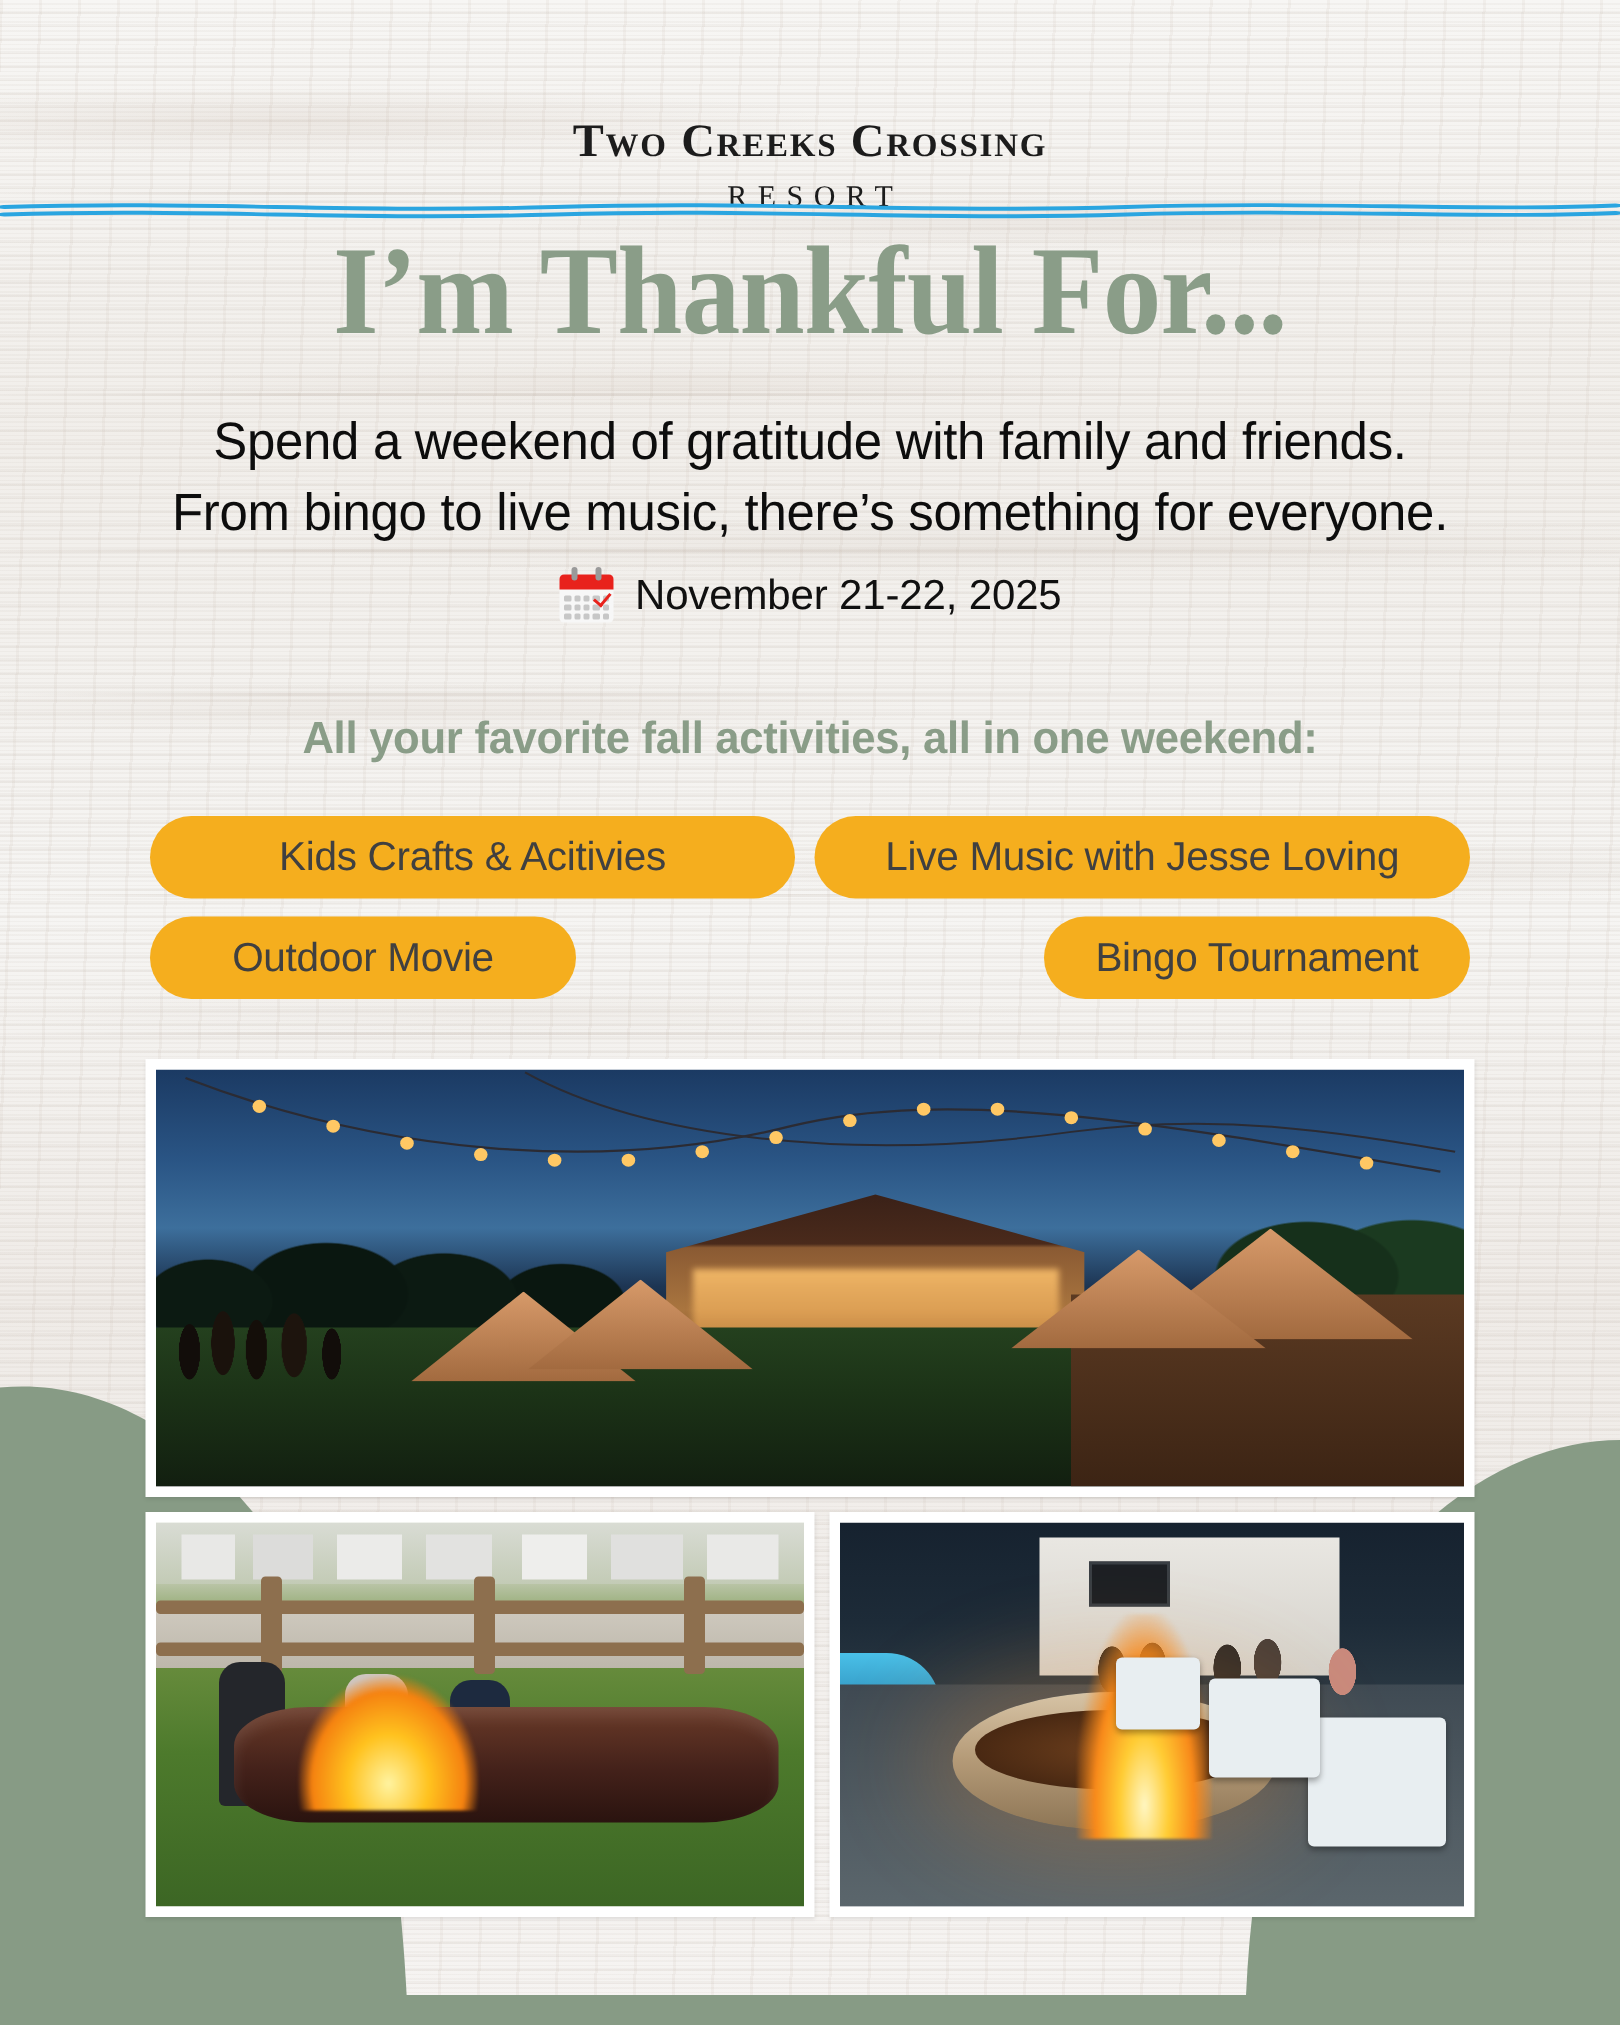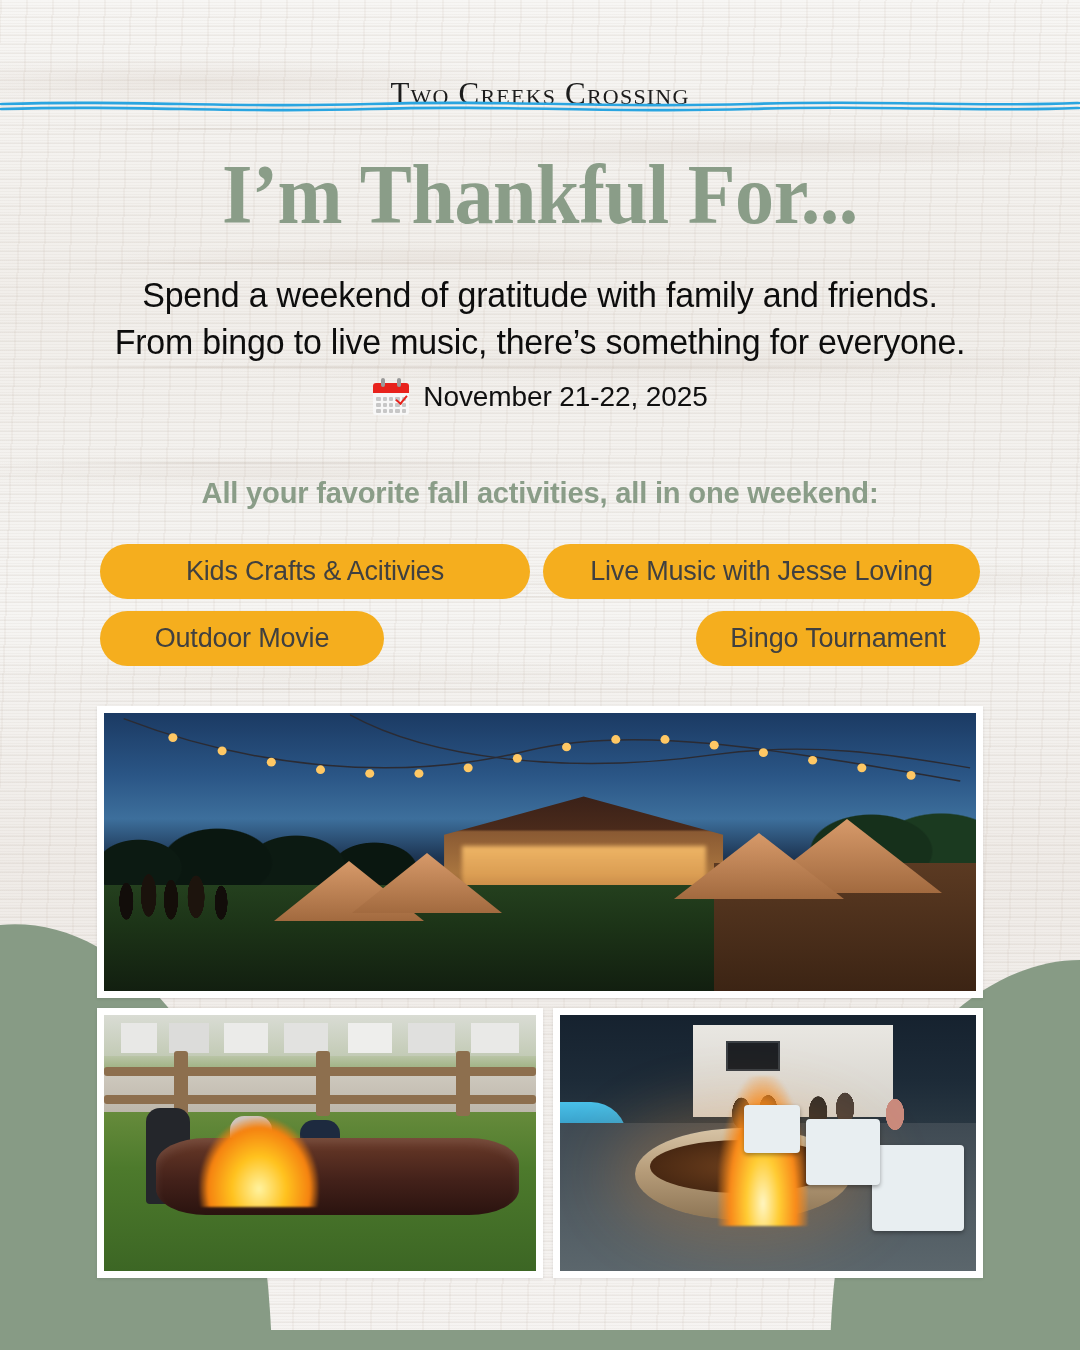--- a/index.html
+++ b/index.html
@@ -72,20 +72,21 @@
   .logo-name {
     position: relative;
     display: inline-block;
     font-family: "Liberation Serif", serif;
     font-size: 31px;
     letter-spacing: 1.2px;
     color: #1c1c1c;
     font-variant: small-caps;
     line-height: 1;
     padding: 0 6px;
+    font-weight: bold;
   }
   .logo-wave {
     position: absolute;
     left: -4px; right: -4px;
     bottom: -4px;
     height: 14px;
     pointer-events: none;
   }
   .logo-wave svg { width: 100%; height: 100%; display: block; }
   .logo-resort {
@@ -411,20 +412,21 @@
   </div>
 
   <div class="logo">
     <div class="logo-name">Two Creeks Crossing</div>
     <div class="logo-wave">
       <svg viewBox="0 0 320 14" preserveAspectRatio="none" aria-hidden="true">
         <path d="M2,5 C40,1 70,9 110,5 C150,1 182,9 222,5 C258,1 290,8 318,4" fill="none" stroke="#2aa5e0" stroke-width="2.6" stroke-linecap="round"></path>
         <path d="M2,10 C40,6 70,14 110,10 C150,6 182,14 222,10 C258,6 290,13 318,9" fill="none" stroke="#2aa5e0" stroke-width="2.6" stroke-linecap="round"></path>
       </svg>
     </div>
+    <div class="logo-resort">RESORT</div>
   </div>
 
   <h1 class="headline">I’m Thankful For...</h1>
 
   <div class="subtitle">
     <div>Spend a weekend of gratitude with family and friends.</div>
     <div>From bingo to live music, there’s something for everyone.</div>
   </div>
 
   <div class="meta">

